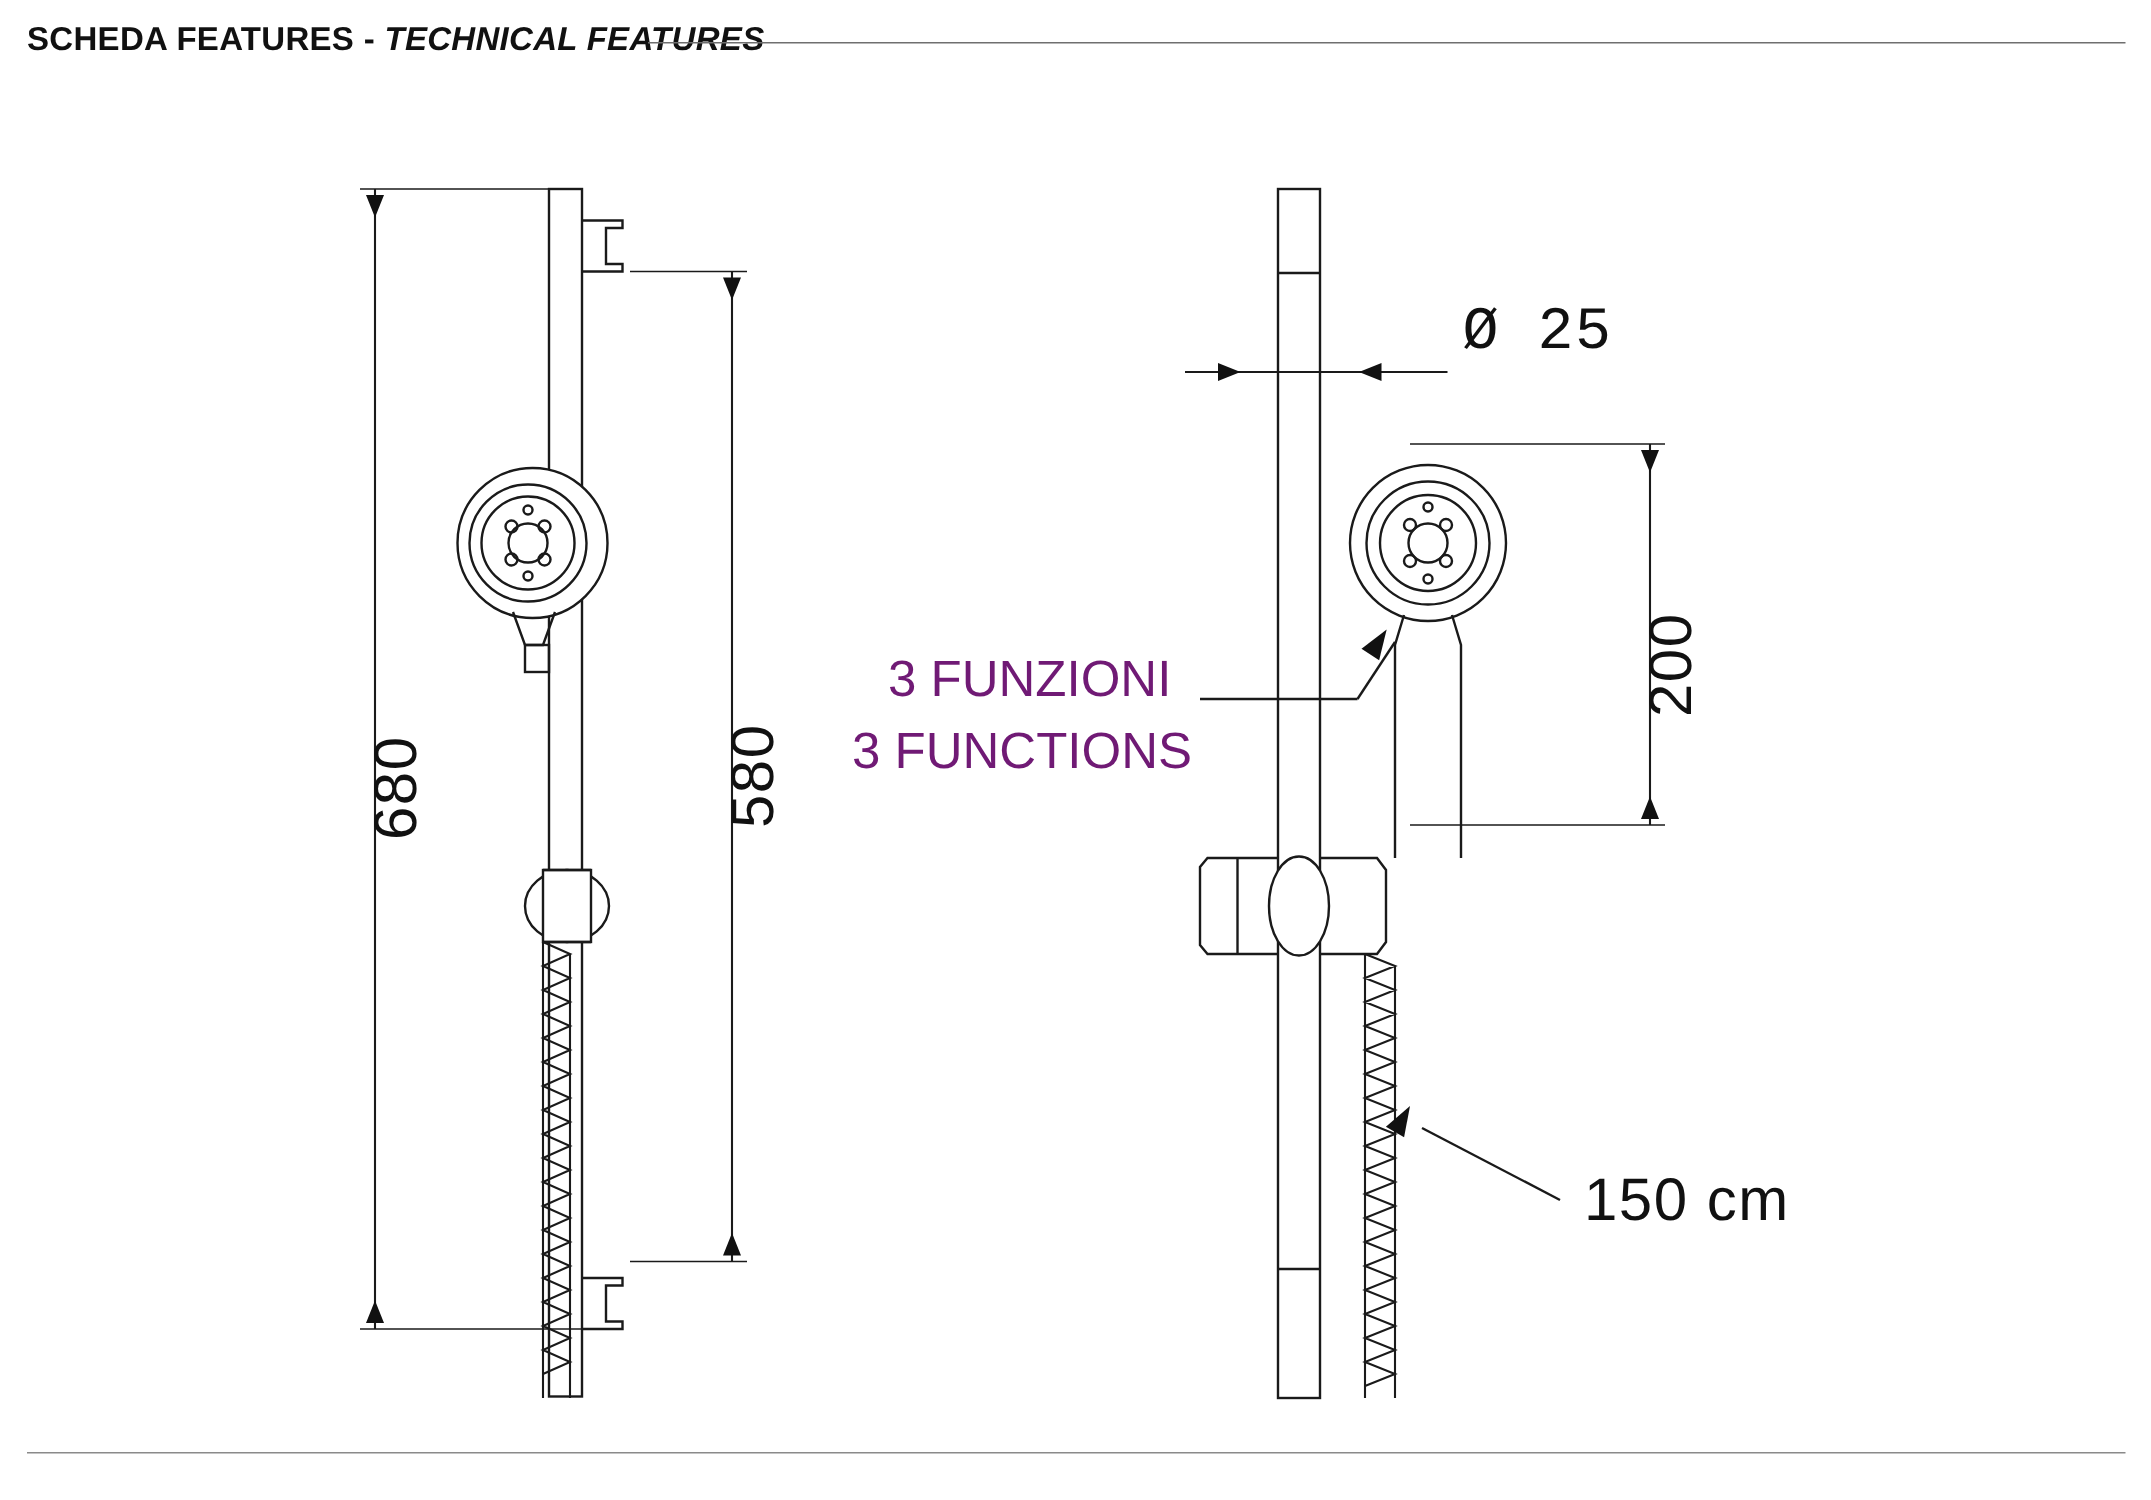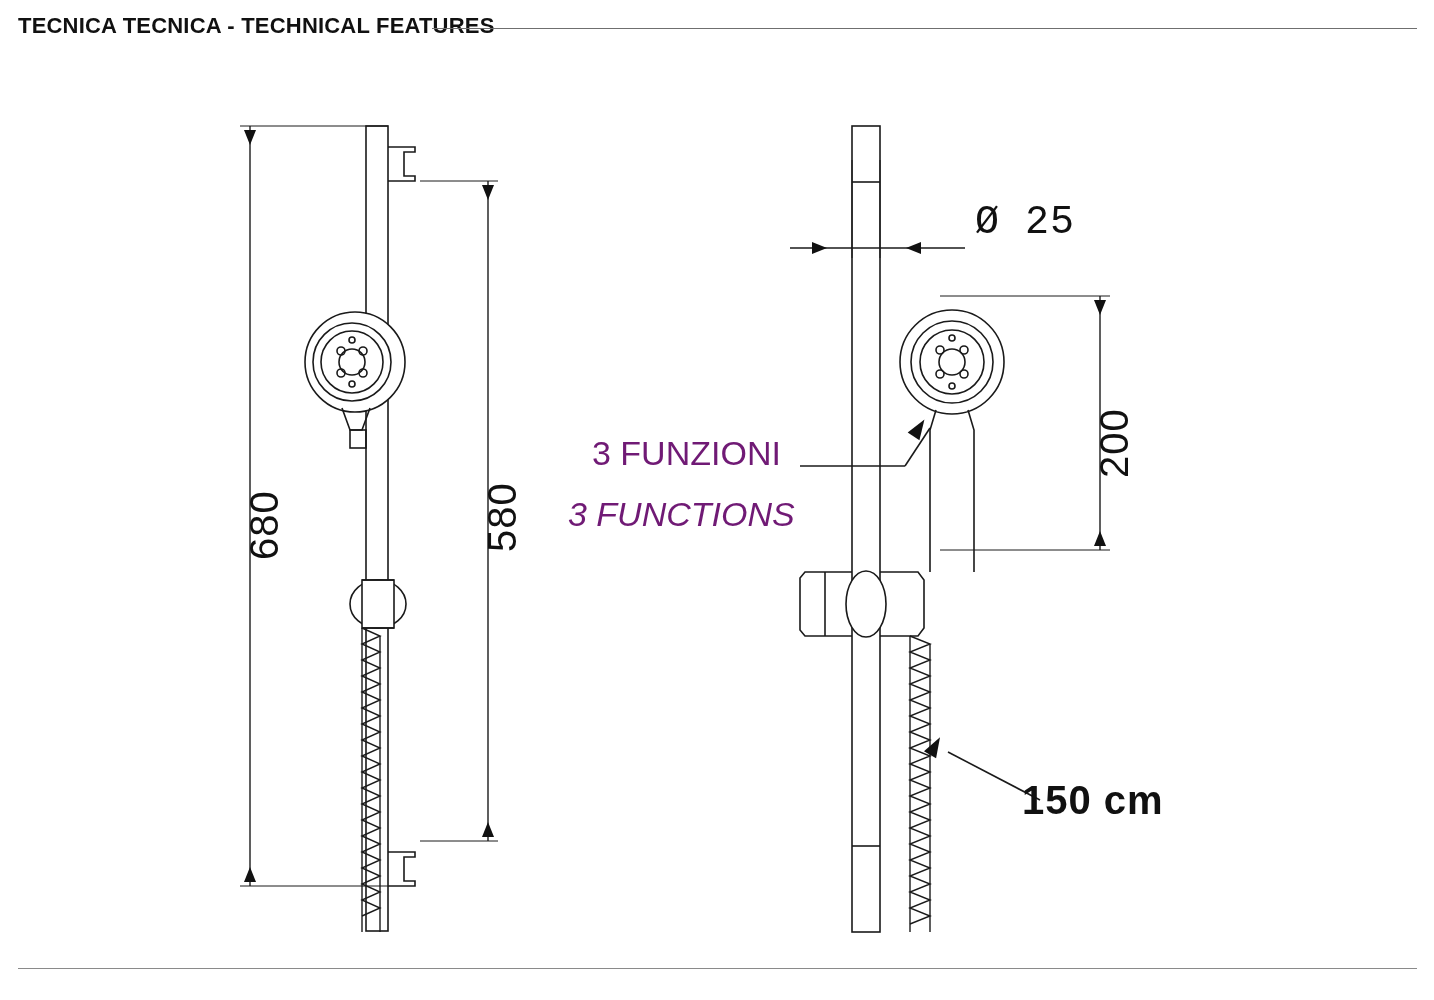--- a/index.html
+++ b/index.html
@@ -30,20 +30,21 @@
     left: 18px;
     top: 13px;
     font-size: 22px;
     font-weight: bold;
     letter-spacing: 0.2px;
     color: #111111;
     white-space: nowrap;
     font-stretch: condensed;
   }
   .header-title .ital {
+    font-style: italic;
     font-weight: bold;
   }
   .header-rule {
     position: absolute;
     left: 432px;
     top: 28px;
     width: 985px;
     height: 1px;
     background: #6f6f6f;
   }
@@ -95,41 +96,39 @@
     transform: rotate(-90deg);
     transform-origin: left top;
   }
   .label-text {
     position: absolute;
     font-size: 32px;
     color: #701a75;
     white-space: nowrap;
   }
   .label-ital {
-    font-style: italic;
-    margin-top: 13px;
   }
 
   
   .draw {
     position: absolute;
     left: 0;
     top: 0;
     width: 1434px;
     height: 1000px;
   }
 </style>
 </head>
 <body>
 
 <div id="page">
 
   <div class="header">
     <div class="header-title">
-      <span>TECNICA TECNICA -</span>
+      <span>SCHEDA FEATURES -</span>
       <span class="ital">TECHNICAL FEATURES</span>
     </div>
     <div class="header-rule"></div>
   </div>
   <div class="bottom-rule"></div>
 
   <svg class="draw" viewBox="0 0 1434 1000">
     <g fill="none" stroke="#1a1a1a" stroke-width="1.6">
 
       <rect x="366" y="126" width="22" height="805"></rect>
@@ -268,15 +267,15 @@
   <div class="dim-text rot" style="left:480px; top:552px;">580</div>
 
   <div class="dim-text" style="left:975px; top:200px;font-family:Liberation Mono, monospace;">Ø 25</div>
 
   <div class="dim-text rot" style="left:1092px; top:478px;">200</div>
 
   <div class="label-text" style="left:592px; top:434px; font-size:34px;">3 FUNZIONI</div>
 
   <div class="label-text label-ital" style="left:568px; top:482px; font-size:34px;">3 FUNCTIONS</div>
 
-  <div class="dim-text" style="left:1022px; top:778px;font-weight:bold;">150 cm</div>
+  <div class="dim-text" style="left:1056px; top:778px;">150 cm</div>
 
 </div>
 
 </body></html>

